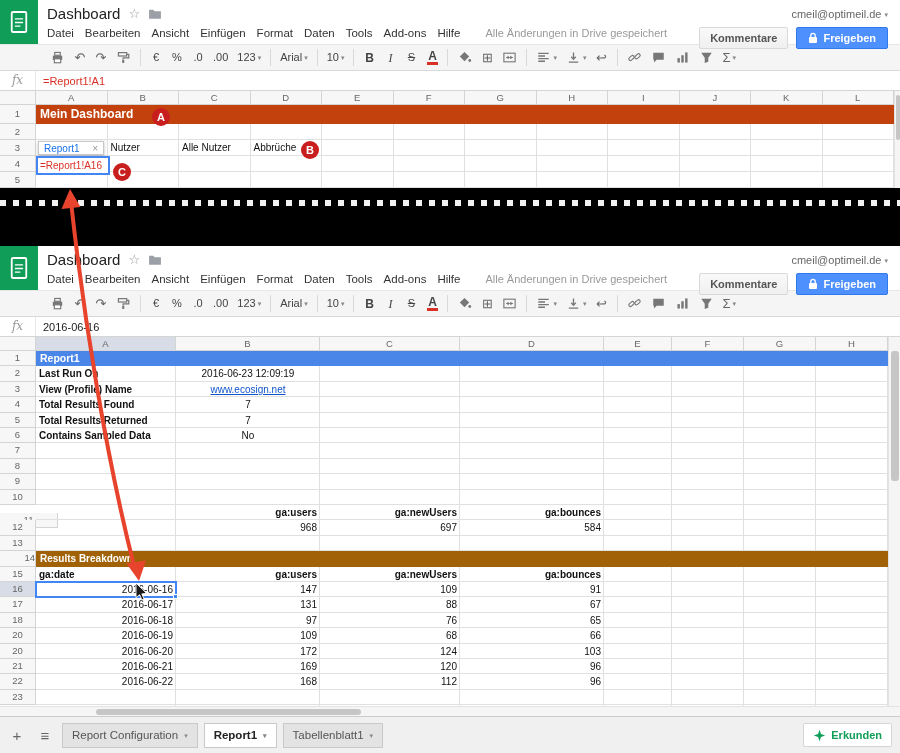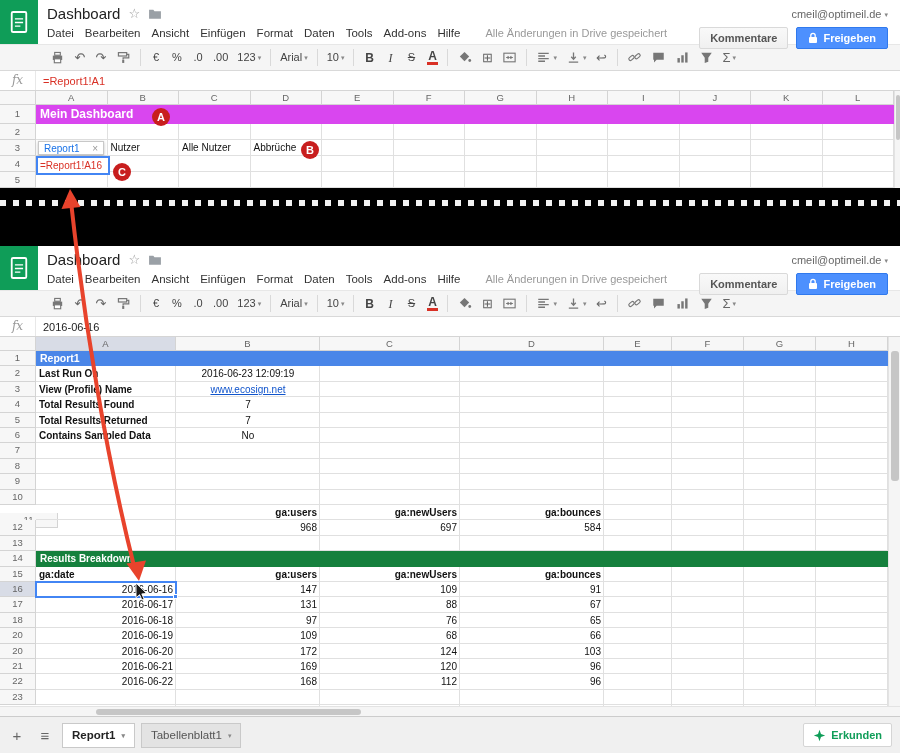--- a/index.html
+++ b/index.html
@@ -290,21 +290,21 @@
         <div class="gl-v" style="left: 607px; top: 14px; width: 1px; height: 83px;"></div>
         <div class="gl-v" style="left: 678.5px; top: 14px; width: 1px; height: 83px;"></div>
         <div class="gl-v" style="left: 750px; top: 14px; width: 1px; height: 83px;"></div>
         <div class="gl-v" style="left: 821.5px; top: 14px; width: 1px; height: 83px;"></div>
         <div class="gl-v" style="left: 893px; top: 14px; width: 1px; height: 83px;"></div>
         <div class="gl-h" style="left: 36px; top: 32px; width: 858px; height: 1px;"></div>
         <div class="gl-h" style="left: 36px; top: 48px; width: 858px; height: 1px;"></div>
         <div class="gl-h" style="left: 36px; top: 64px; width: 858px; height: 1px;"></div>
         <div class="gl-h" style="left: 36px; top: 80px; width: 858px; height: 1px;"></div>
         <div class="gl-h" style="left: 36px; top: 96px; width: 858px; height: 1px;"></div>
-        <div class="banner" style="left: 36px; top: 14px; width: 858px; height: 19px; line-height: 19px; font-size: 12px; background: #d946ef;">Mein Dashboard</div>
+        <div class="banner" style="left: 36px; top: 14px; width: 858px; height: 19px; line-height: 19px; font-size: 12px; background: #c2410c;">Mein Dashboard</div>
         <div class="cell" style="left: 107.5px; top: 49px; width: 71.5px; height: 16px; line-height: 16px;">Nutzer</div>
         <div class="cell" style="left: 179px; top: 49px; width: 71.5px; height: 16px; line-height: 16px;">Alle Nutzer</div>
         <div class="cell" style="left: 250.5px; top: 49px; width: 71.5px; height: 16px; line-height: 16px;">Abbrüche</div>
         <div class="chip" style="left: 38px; top: 50px; width: 66px; height: 14px;">
           <span class="chip-label">Report1</span>
           <span class="chip-x">×</span>
         </div>
         <div class="editbox" style="left: 36px; top: 65px; width: 74px; height: 19px; color: rgb(217, 48, 37); border-color: rgb(66, 133, 244);">=Report1!A16</div>
       </div>
       <div class="vscroll" style="left: 894px; top: 91px; width: 6px; height: 97px;">
@@ -497,21 +497,21 @@
         <div class="gh" style="left: 0px; top: 60.2px; width: 36px; height: 15.4px; line-height: 14.4px;">4</div>
         <div class="gh" style="left: 0px; top: 75.6px; width: 36px; height: 15.4px; line-height: 14.4px;">5</div>
         <div class="gh" style="left: 0px; top: 91px; width: 36px; height: 15.4px; line-height: 14.4px;">6</div>
         <div class="gh" style="left: 0px; top: 106.4px; width: 36px; height: 15.4px; line-height: 14.4px;">7</div>
         <div class="gh" style="left: 0px; top: 121.8px; width: 36px; height: 15.4px; line-height: 14.4px;">8</div>
         <div class="gh" style="left: 0px; top: 137.2px; width: 36px; height: 15.4px; line-height: 14.4px;">9</div>
         <div class="gh" style="left: 0px; top: 152.6px; width: 36px; height: 15.4px; line-height: 14.4px;">10</div>
         <div class="gh" style="left: 0px; top: 176px; width: 58px; height: 15.4px; line-height: 14.4px;">11</div>
         <div class="gh" style="left: 0px; top: 183.4px; width: 36px; height: 15.4px; line-height: 14.4px;">12</div>
         <div class="gh" style="left: 0px; top: 198.8px; width: 36px; height: 15.4px; line-height: 14.4px;">13</div>
-        <div class="gh" style="left: 0px; top: 214.2px; width: 36px; height: 15.4px; line-height: 14.4px;">14</div>
+        <div class="gh" style="left: 0px; top: 214.2px; width: 36px; height: 15.4px; line-height: 14.4px; text-align: right;">14</div>
         <div class="gh" style="left: 0px; top: 229.6px; width: 36px; height: 15.4px; line-height: 14.4px;">15</div>
         <div class="gh sel" style="left: 0px; top: 245px; width: 36px; height: 15.4px; line-height: 14.4px;">16</div>
         <div class="gh" style="left: 0px; top: 260.4px; width: 36px; height: 15.4px; line-height: 14.4px;">17</div>
         <div class="gh" style="left: 0px; top: 275.8px; width: 36px; height: 15.4px; line-height: 14.4px;">18</div>
         <div class="gh" style="left: 0px; top: 291.2px; width: 36px; height: 15.4px; line-height: 14.4px;">20</div>
         <div class="gh" style="left: 0px; top: 306.6px; width: 36px; height: 15.4px; line-height: 14.4px;">20</div>
         <div class="gh" style="left: 0px; top: 322px; width: 36px; height: 15.4px; line-height: 14.4px;">21</div>
         <div class="gh" style="left: 0px; top: 337.4px; width: 36px; height: 15.4px; line-height: 14.4px;">22</div>
         <div class="gh" style="left: 0px; top: 352.8px; width: 36px; height: 15.4px; line-height: 14.4px;">23</div>
         <div class="gl-v" style="left: 175px; top: 14px; width: 1px; height: 355px;"></div>
@@ -555,21 +555,21 @@
         <div class="cell b" style="left: 36px; top: 75.6px; width: 140px; height: 15.4px; line-height: 15.4px;">Total Results Returned</div>
         <div class="cell c" style="left: 176px; top: 75.6px; width: 144px; height: 15.4px; line-height: 15.4px;">7</div>
         <div class="cell b" style="left: 36px; top: 91px; width: 140px; height: 15.4px; line-height: 15.4px;">Contains Sampled Data</div>
         <div class="cell c" style="left: 176px; top: 91px; width: 144px; height: 15.4px; line-height: 15.4px;">No</div>
         <div class="cell b r" style="left: 176px; top: 168px; width: 144px; height: 15.4px; line-height: 15.4px;">ga:users</div>
         <div class="cell b r" style="left: 320px; top: 168px; width: 140px; height: 15.4px; line-height: 15.4px;">ga:newUsers</div>
         <div class="cell b r" style="left: 460px; top: 168px; width: 144px; height: 15.4px; line-height: 15.4px;">ga:bounces</div>
         <div class="cell r" style="left: 176px; top: 183.4px; width: 144px; height: 15.4px; line-height: 15.4px;">968</div>
         <div class="cell r" style="left: 320px; top: 183.4px; width: 140px; height: 15.4px; line-height: 15.4px;">697</div>
         <div class="cell r" style="left: 460px; top: 183.4px; width: 144px; height: 15.4px; line-height: 15.4px;">584</div>
-        <div class="banner" style="left: 36px; top: 214.2px; width: 852px; height: 15.4px; line-height: 15.4px; font-size: 10px; background: #15803d;">Results Breakdown</div>
+        <div class="banner" style="left: 36px; top: 214.2px; width: 852px; height: 15.4px; line-height: 15.4px; font-size: 10px; background: #a16207;">Results Breakdown</div>
         <div class="cell b" style="left: 36px; top: 229.6px; width: 140px; height: 15.4px; line-height: 15.4px;">ga:date</div>
         <div class="cell b r" style="left: 176px; top: 229.6px; width: 144px; height: 15.4px; line-height: 15.4px;">ga:users</div>
         <div class="cell b r" style="left: 320px; top: 229.6px; width: 140px; height: 15.4px; line-height: 15.4px;">ga:newUsers</div>
         <div class="cell b r" style="left: 460px; top: 229.6px; width: 144px; height: 15.4px; line-height: 15.4px;">ga:bounces</div>
         <div class="cell r" style="left: 36px; top: 245px; width: 140px; height: 15.4px; line-height: 15.4px;">2016-06-16</div>
         <div class="cell r" style="left: 176px; top: 245px; width: 144px; height: 15.4px; line-height: 15.4px;">147</div>
         <div class="cell r" style="left: 320px; top: 245px; width: 140px; height: 15.4px; line-height: 15.4px;">109</div>
         <div class="cell r" style="left: 460px; top: 245px; width: 144px; height: 15.4px; line-height: 15.4px;">91</div>
         <div class="cell r" style="left: 36px; top: 260.4px; width: 140px; height: 15.4px; line-height: 15.4px;">2016-06-17</div>
         <div class="cell r" style="left: 176px; top: 260.4px; width: 144px; height: 15.4px; line-height: 15.4px;">131</div>
@@ -600,20 +600,24 @@
       </div>
       <div class="vscroll" style="left: 888px; top: 91px; width: 12px; height: 369px;">
         <div class="vthumb" style="left: 2px; top: 14px; width: 8px; height: 130px;"></div>
       </div>
       <div class="hscroll" style="left: 0px; top: 460px; width: 900px; height: 10px;">
         <div class="hthumb" style="left: 96px; top: 2px; width: 265px; height: 6px;"></div>
       </div>
       <div class="tabsbar">
         <div class="tabbtn">+</div>
         <div class="tabbtn">≡</div>
+        <div class="tab">
+          <span>Report Configuration</span>
+          <span class="caret">▾</span>
+        </div>
         <div class="tab active">
           <span>Report1</span>
           <span class="caret">▾</span>
         </div>
         <div class="tab">
           <span>Tabellenblatt1</span>
           <span class="caret">▾</span>
         </div>
         <div class="explore-btn">
           <svg width="13" height="13" viewBox="0 0 16 16">

